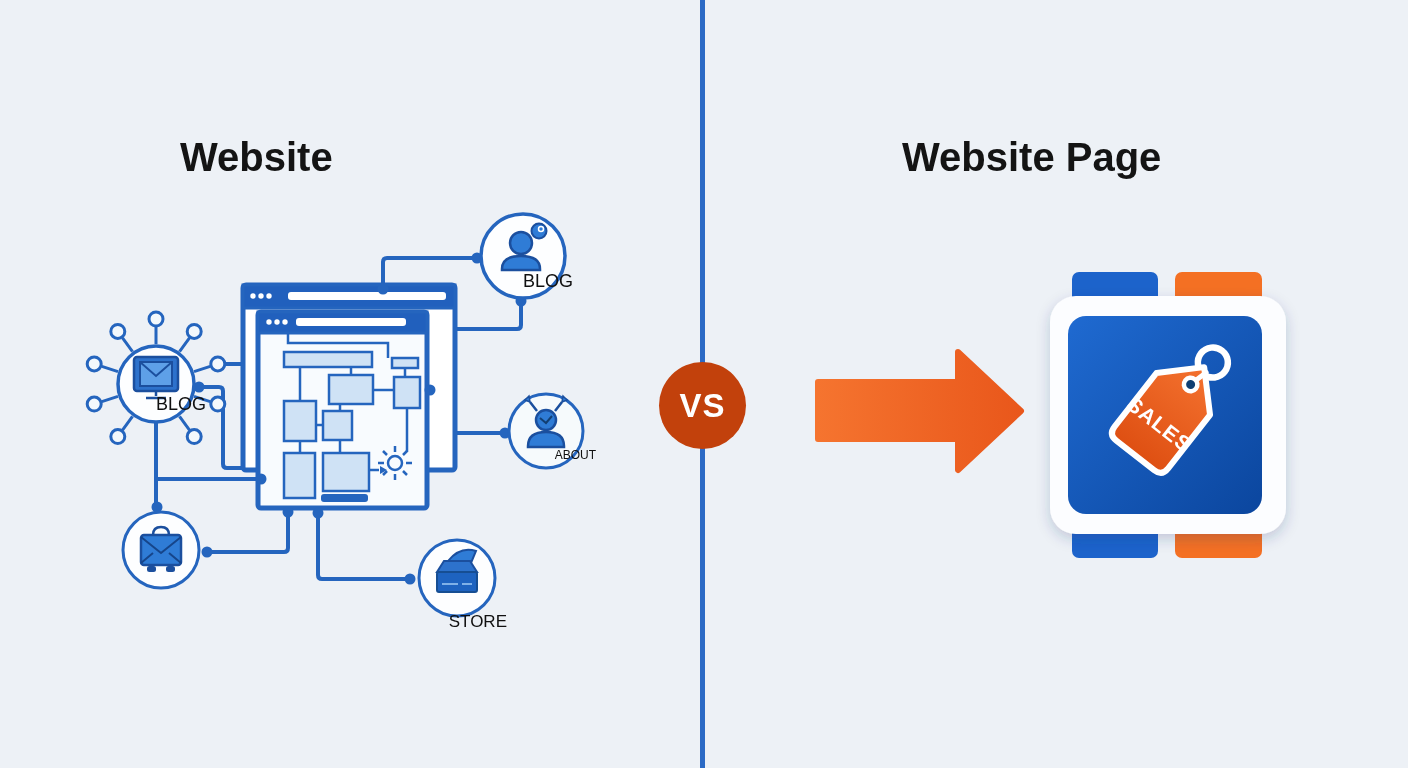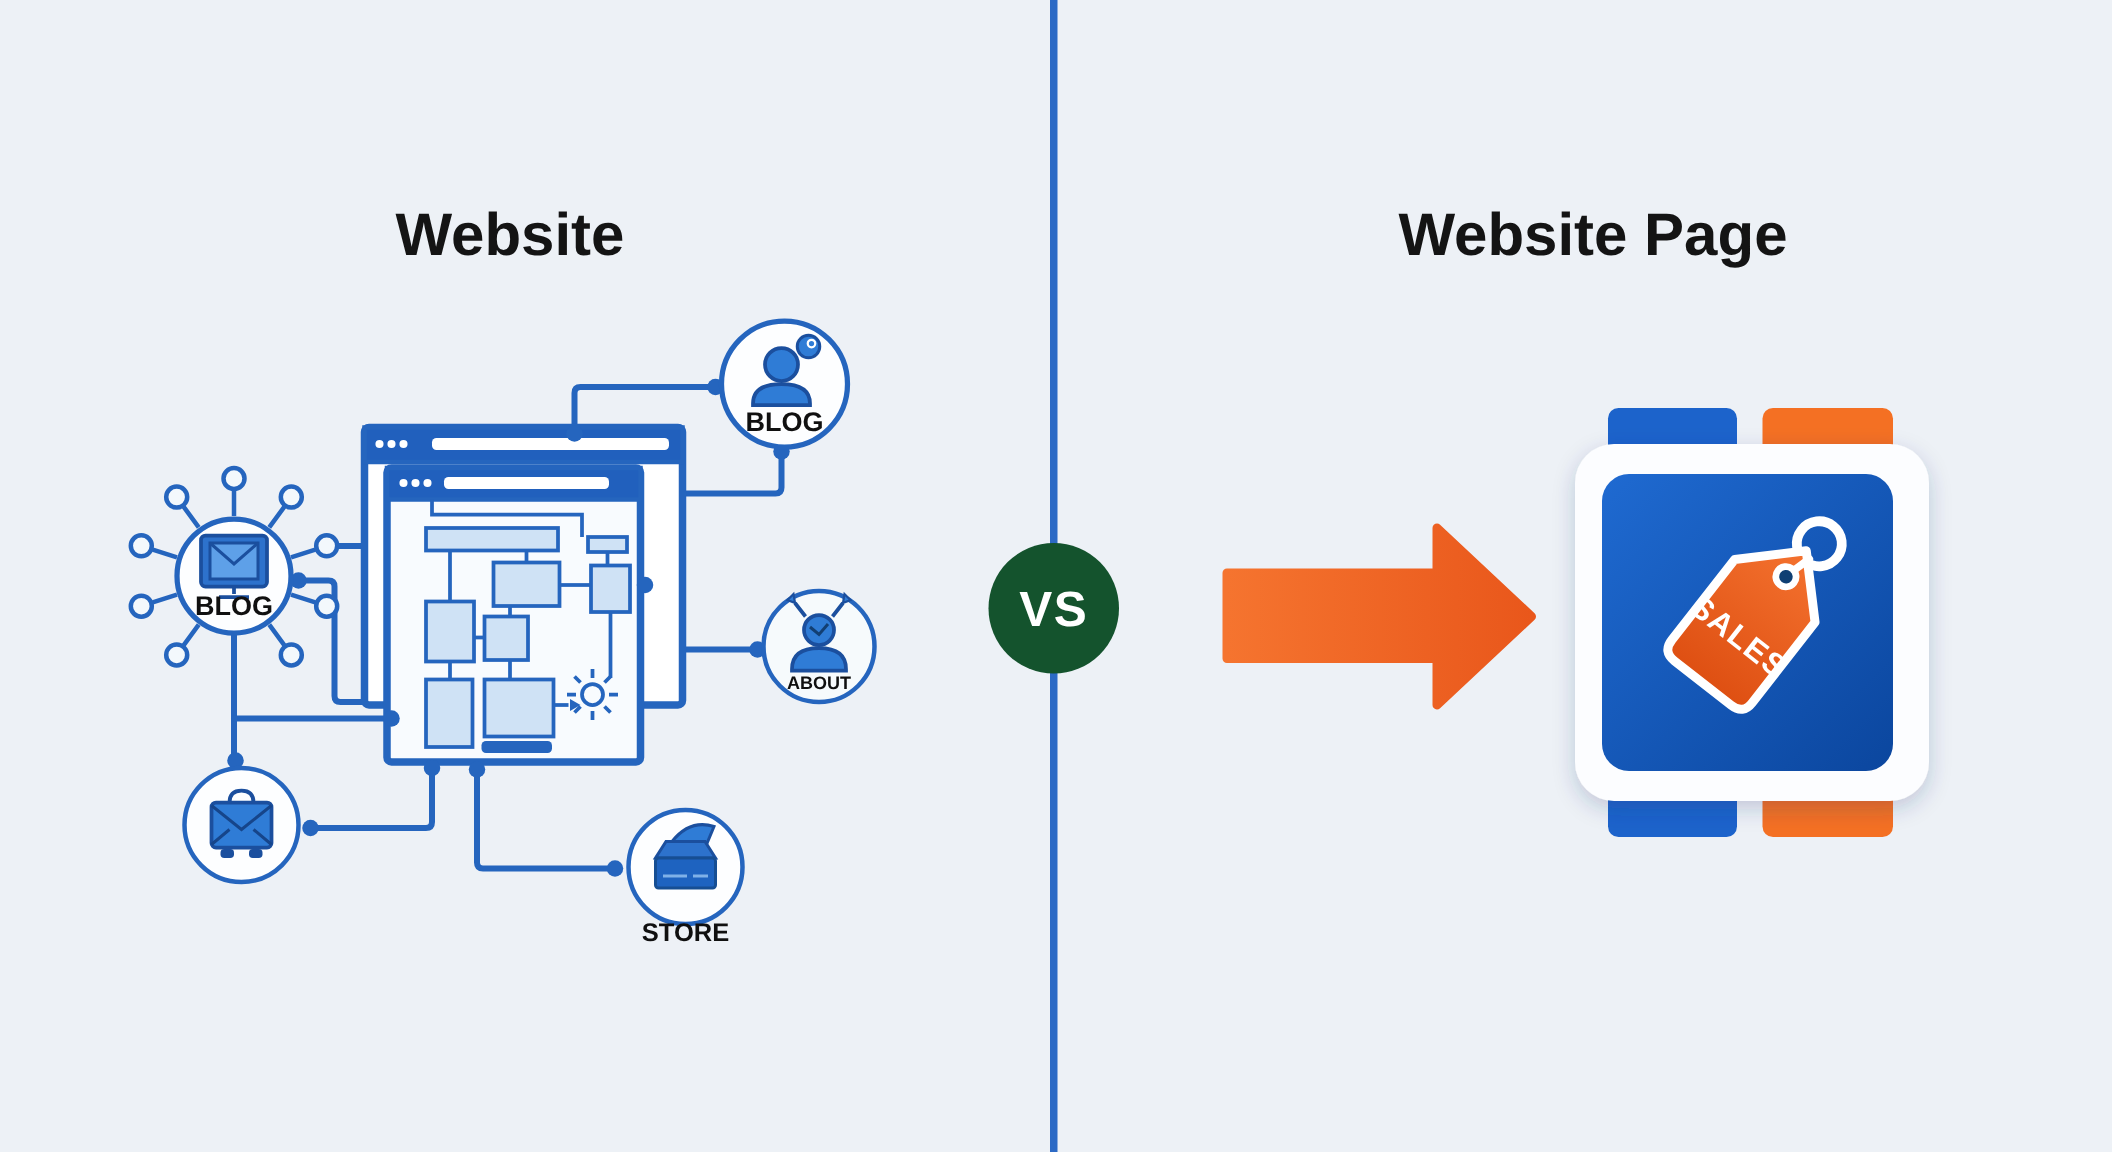--- a/index.html
+++ b/index.html
@@ -8,30 +8,30 @@
     background:#edf1f6;
     font-family:"Liberation Sans", sans-serif;
   }
   .abs{position:absolute;}
   #art{position:absolute;left:0;top:0;z-index:1;}
   .divider{
     left:700px;top:0;width:5px;height:768px;background:#2c6ac5;z-index:2;
   }
   .vs-circle{
     left:659px;top:362px;width:87px;height:87px;border-radius:50%;
-    background:#14532d;color:#ffffff;z-index:3;
+    background:#c2410c;color:#ffffff;z-index:3;
     display:flex;align-items:center;justify-content:center;
     font-size:33px;font-weight:800;letter-spacing:1px;
   }
   .panel-title{
-    top:135px;width:320px;text-align:center;z-index:3;
+    top:135px;width:320px;text-align:left;z-index:3;
     font-size:40px;font-weight:700;color:#141414;letter-spacing:0px;
   }
   .node-label{
-    z-index:3;width:100px;text-align:center;font-weight:700;color:#101010;
+    z-index:3;width:100px;text-align:right;font-weight:400;color:#101010;
   }
   .lbl-blog-top{left:473px;top:271px;font-size:18px;}
   .lbl-about{left:496px;top:448px;font-size:12px;}
   .lbl-store{left:407px;top:592px;font-size:17px;margin-top:20px;}
   .lbl-hub{left:106px;top:394px;font-size:18px;}
   .sales-text{
     font-family:"Liberation Sans", sans-serif;
     font-weight:bold;font-size:21px;fill:#ffffff;letter-spacing:1px;
   }
 </style>

